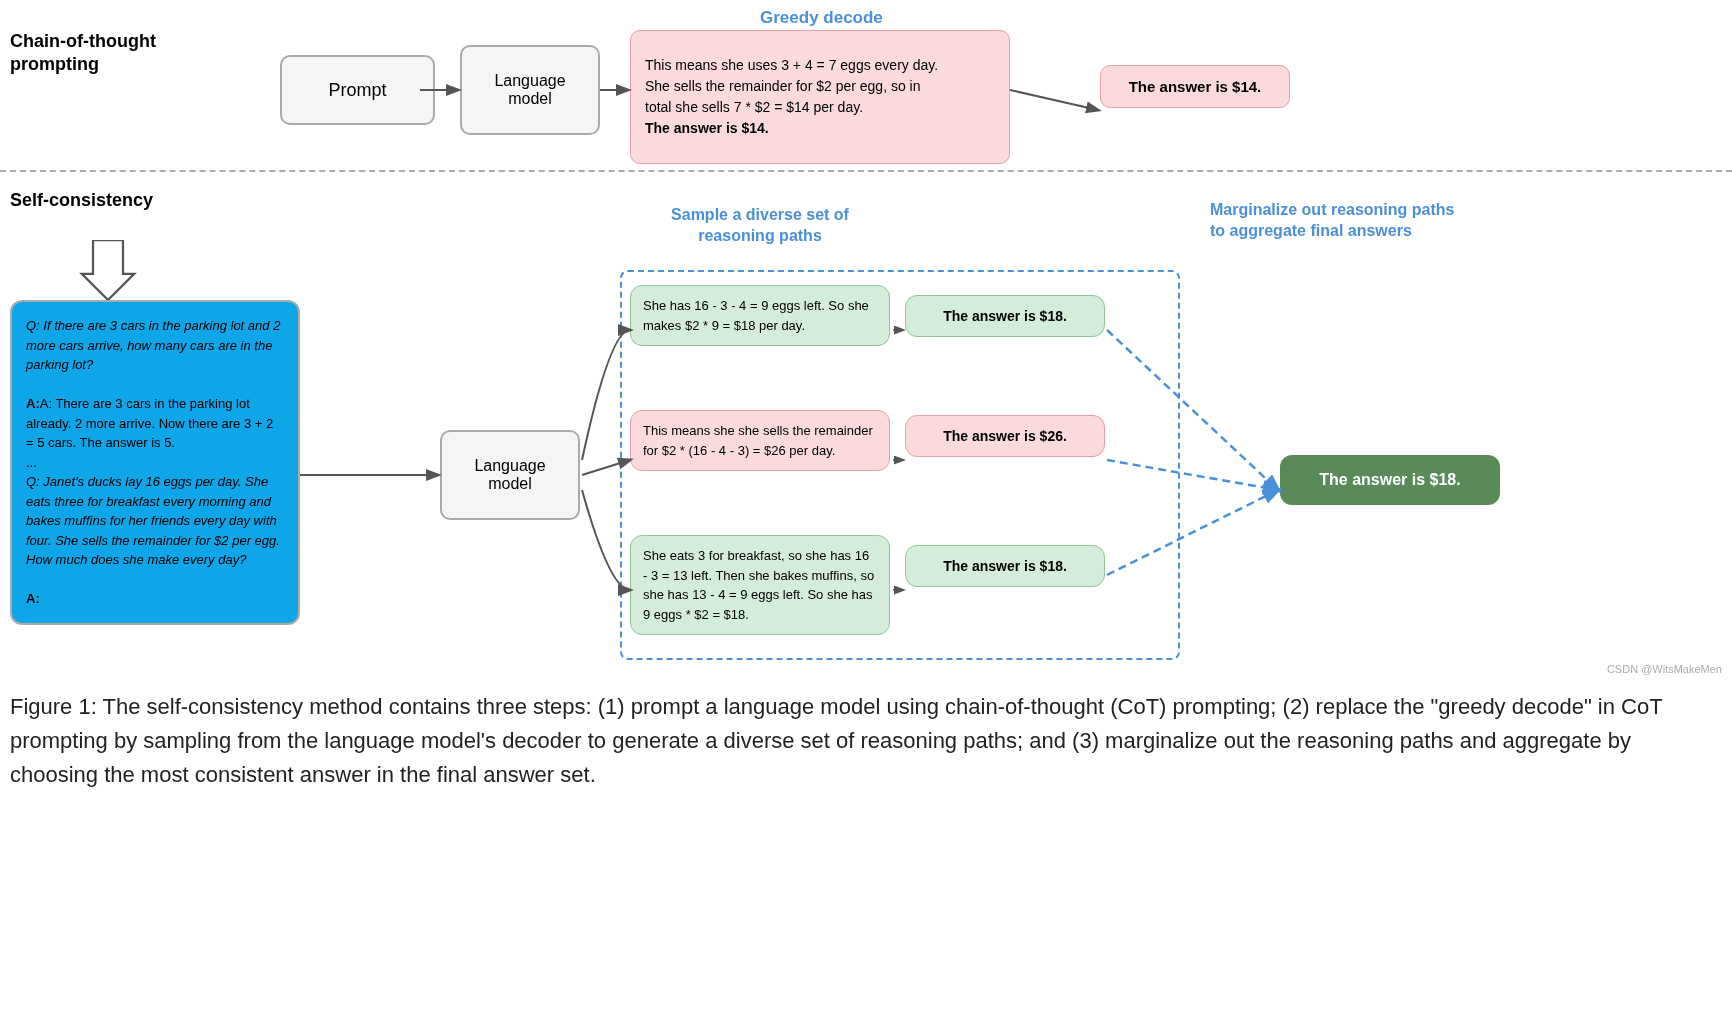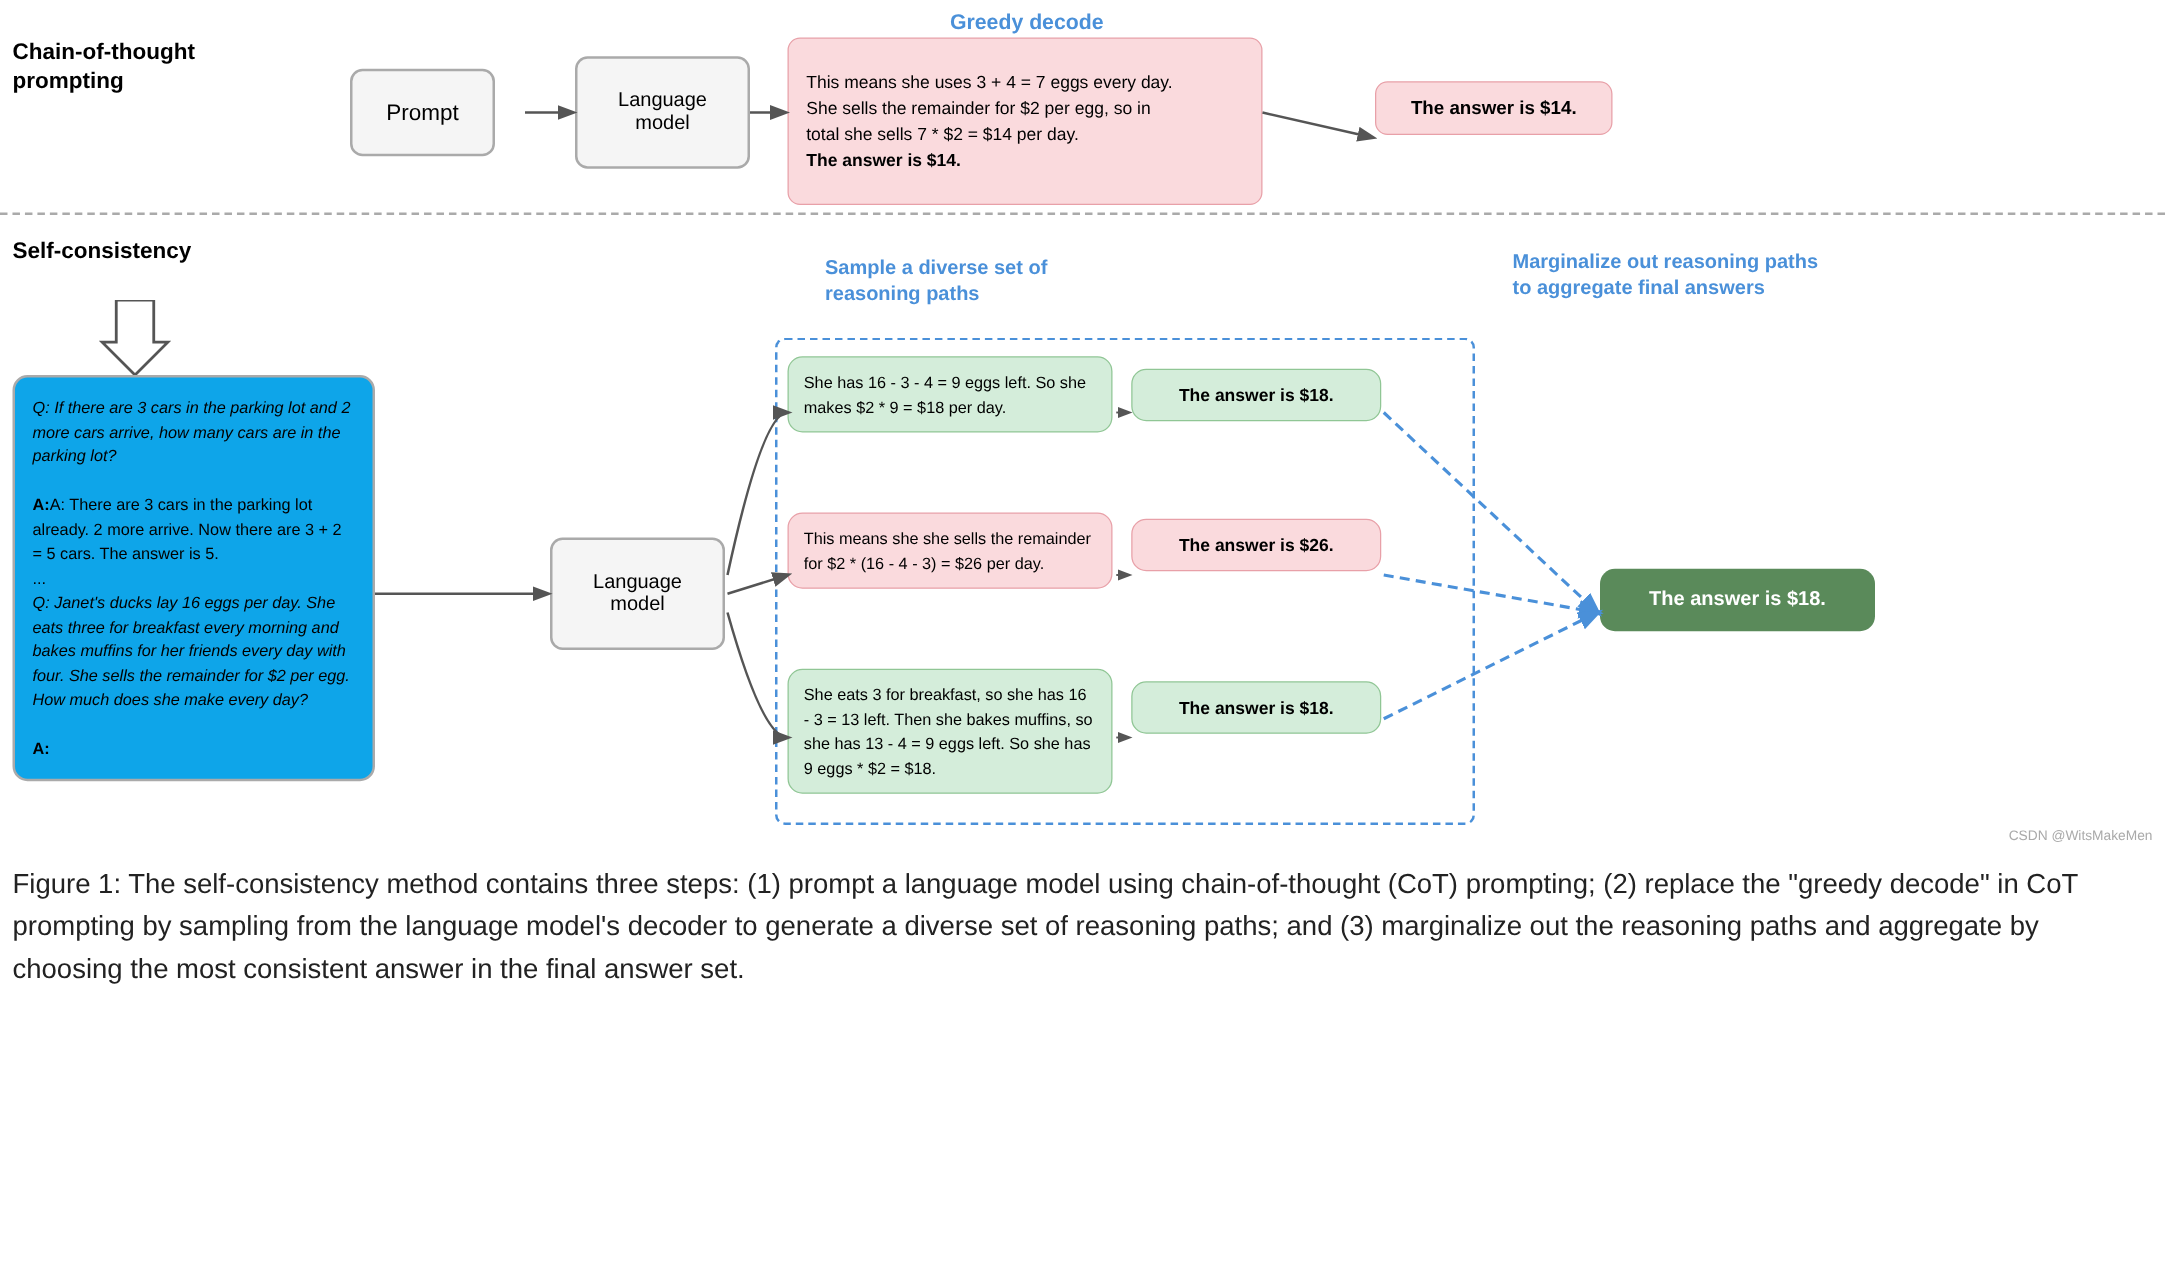--- a/index.html
+++ b/index.html
@@ -28,21 +28,21 @@
       font-size: 18px;
       font-weight: bold;
       width: 200px;
       line-height: 1.3;
     }
 
     .prompt-box {
       position: absolute;
       top: 55px;
       left: 280px;
-      width: 116px;
+      width: 155px;
       height: 70px;
       border: 2px solid #aaa;
       border-radius: 10px;
       display: flex;
       align-items: center;
       justify-content: center;
       background: #f5f5f5;
       font-size: 18px;
       font-weight: normal;
     }
@@ -167,21 +167,21 @@
     }
 
     
     .sample-label {
       position: absolute;
       top: 205px;
       left: 660px;
       color: #4a90d9;
       font-size: 16px;
       font-weight: bold;
-      text-align: left;
+      text-align: center;
       width: 200px;
       line-height: 1.3;
     }
 
     
     .marginalize-label {
       position: absolute;
       top: 200px;
       left: 1210px;
       color: #4a90d9;

